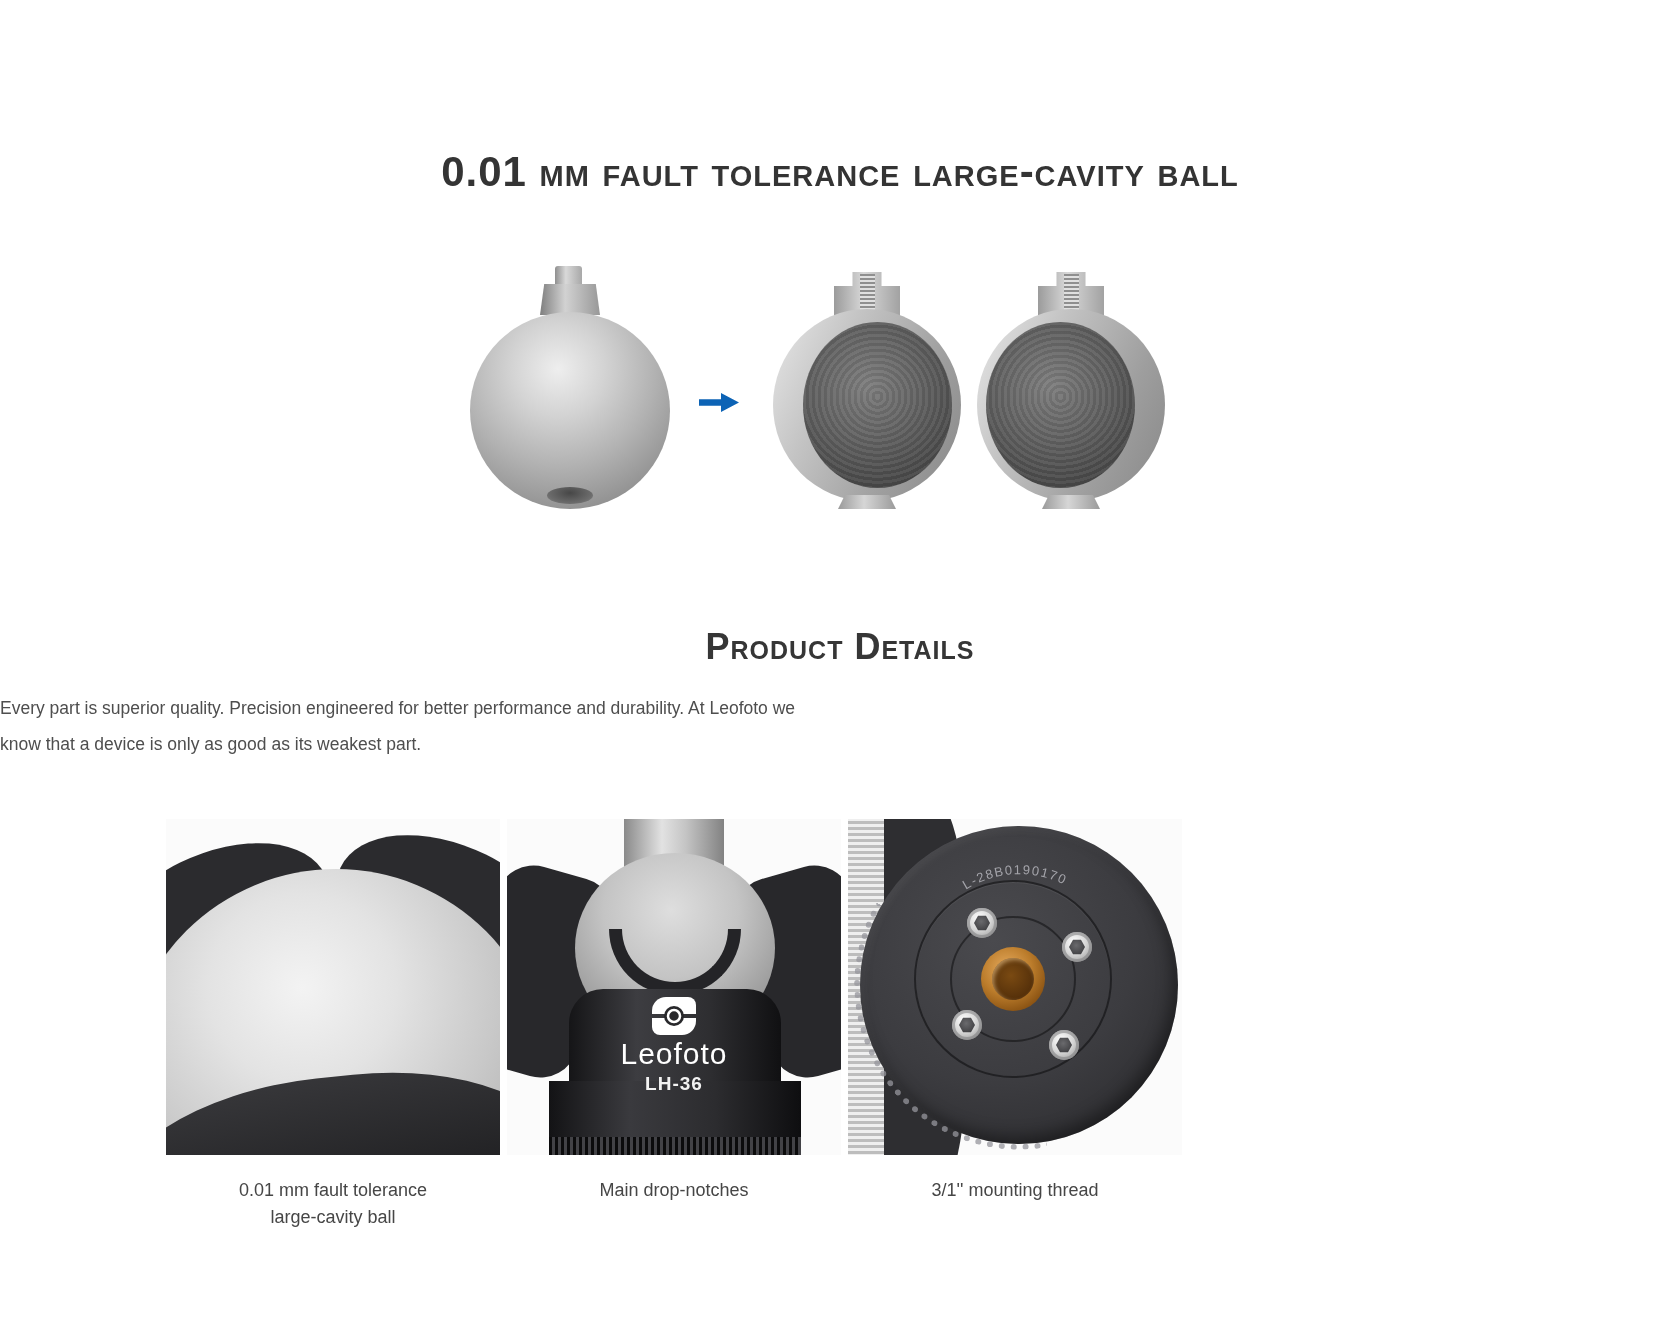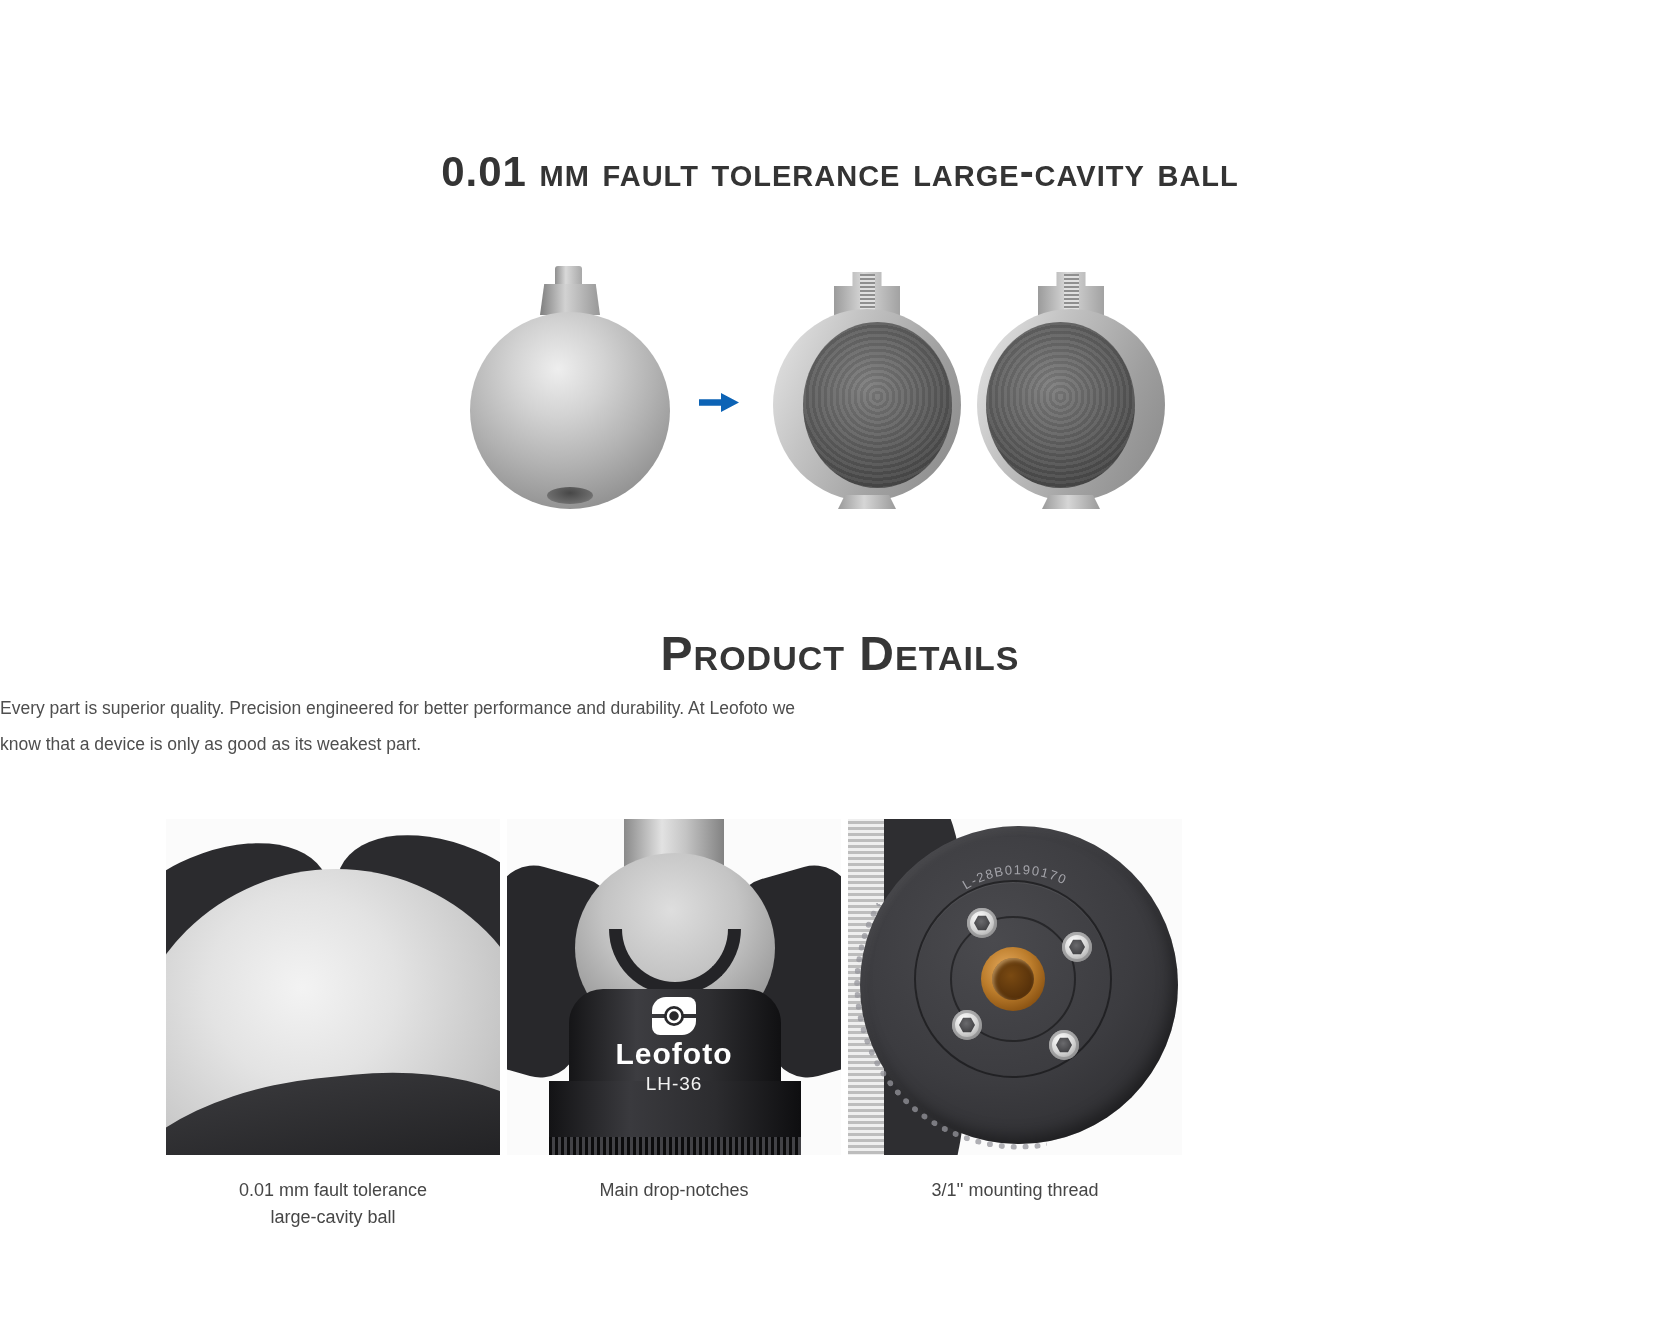--- a/index.html
+++ b/index.html
@@ -12,21 +12,21 @@
 
   
   .hero-title {
     position: absolute; top: 148px; left: 0; width: 100%;
     text-align: center; font-variant: small-caps; font-weight: 700;
     font-size: 42px; letter-spacing: 1px; color: #343434;
   }
   .details-heading {
     position: absolute; top: 626px; left: 0; width: 100%;
     text-align: center; font-variant: small-caps; font-weight: 700;
-    font-size: 48px; letter-spacing: 1px; color: #363636;
+    font-size: 36px; letter-spacing: 1px; color: #363636;
   }
   .details-desc {
     position: absolute; top: 690px; left: 0; width: 100%;
     text-align: left; font-size: 17.5px; line-height: 36px; color: #4e4e4e;
   }
 
   
   .hero-art { position: absolute; inset: 0; }
 
   .ball-stem-nub { left: 555px; top: 266px; width: 27px; height: 19px;
@@ -105,23 +105,23 @@
     border: 13px solid #242427; border-top: none; border-radius: 0 0 66px 66px; }
   .t2-body { left: 62px; top: 170px; width: 212px; height: 166px;
     background: linear-gradient(90deg,#151517,#3d3d41 32%,#2e2e31 66%,#101012);
     border-radius: 34px 34px 0 0; }
   .t2-body-lower { left: 42px; top: 262px; width: 252px; height: 74px;
     background: linear-gradient(90deg,#131315,#3a3a3e 32%,#2c2c2f 66%,#0e0e10); }
   .t2-knurl { left: 42px; top: 318px; width: 252px; height: 18px;
     background: repeating-linear-gradient(90deg, #0b0b0c 0 3px, #424246 3px 6px); }
   .t2-logo { left: 145px; top: 178px; width: 44px; height: 38px; }
   .t2-brand { left: 0; top: 218px; width: 334px; text-align: center; color: #ffffff;
-    font-size: 30px; font-weight: 700; letter-spacing: 1px; }
+    font-size: 30px; font-weight: 400; letter-spacing: 1px; }
   .t2-model { left: 0; top: 254px; width: 334px; text-align: center; color: #f2f2f2;
-    font-size: 19px; font-weight: 400; letter-spacing: 1px; }
+    font-size: 19px; font-weight: 700; letter-spacing: 1px; }
 
   
   .t3-dark-a { left: -52px; top: -30px; width: 122px; height: 250px; background: #28282b;
     border-radius: 40%; transform: rotate(-12deg); }
   .t3-dark-b { left: -62px; top: 176px; width: 132px; height: 230px; background: #1f1f22;
     border-radius: 45%; transform: rotate(18deg); }
   .t3-dark-c { right: -38px; top: -24px; width: 122px; height: 150px; background: #303034;
     border-radius: 45%; }
   .t3-dark-d { right: -32px; bottom: -44px; width: 122px; height: 132px; background: #2a2a2e;
     border-radius: 45%; }

